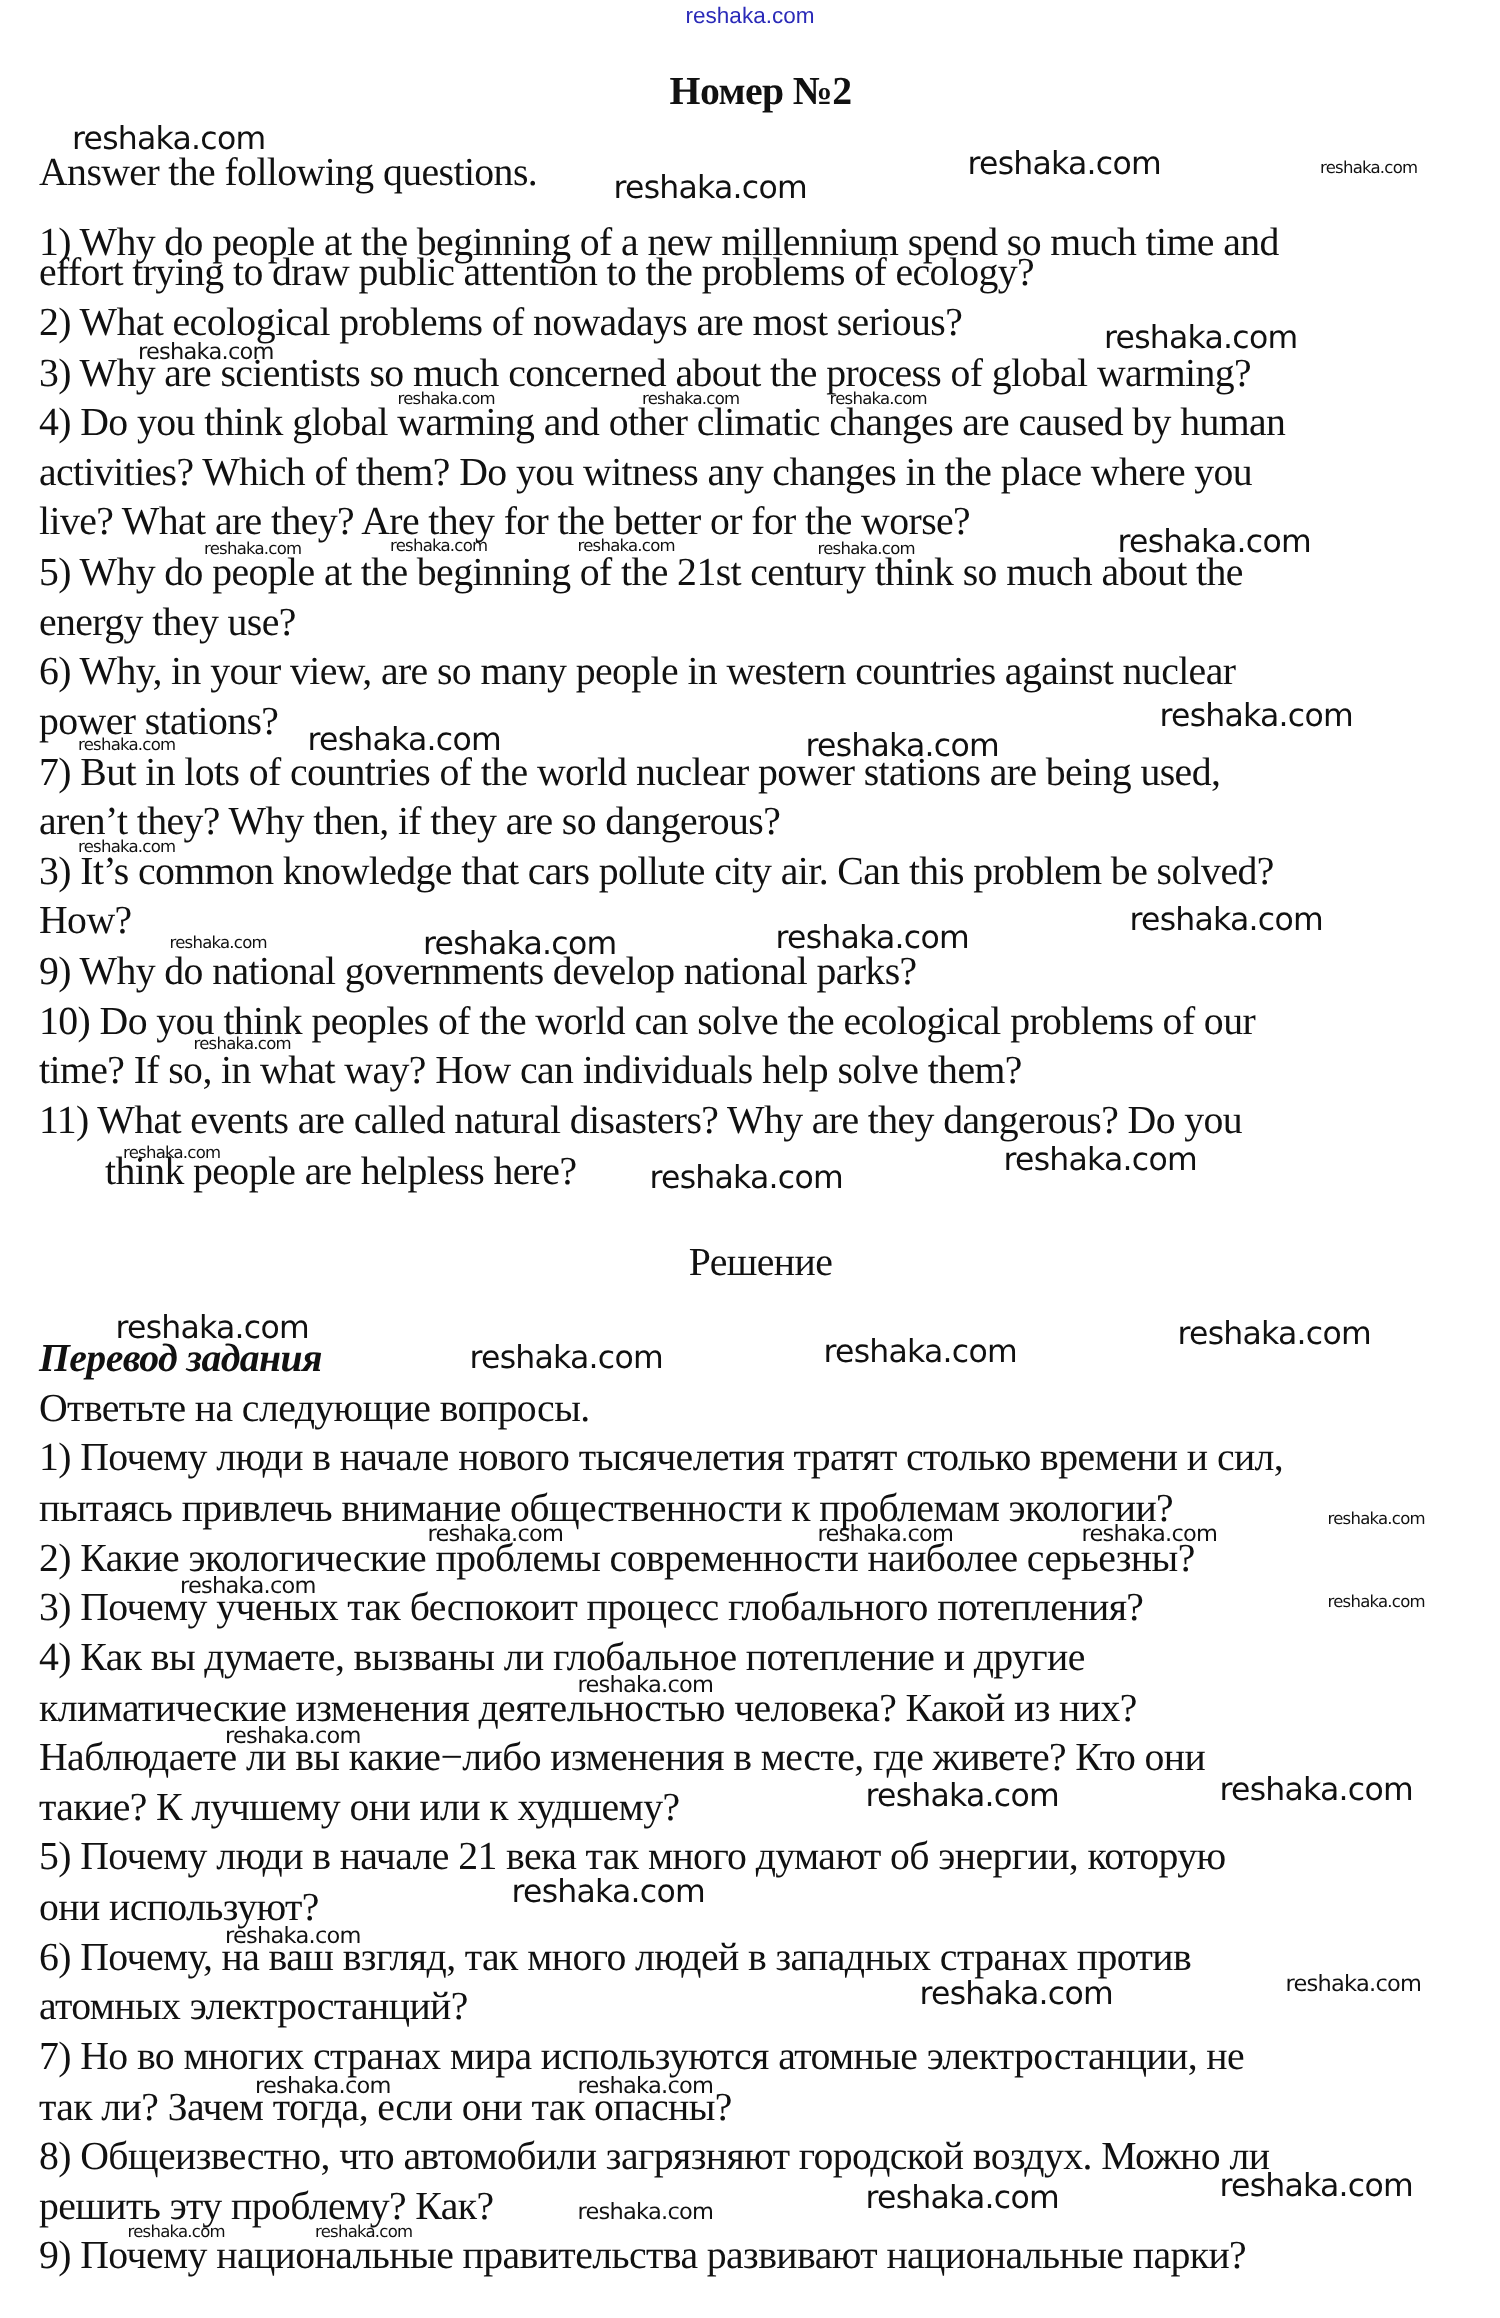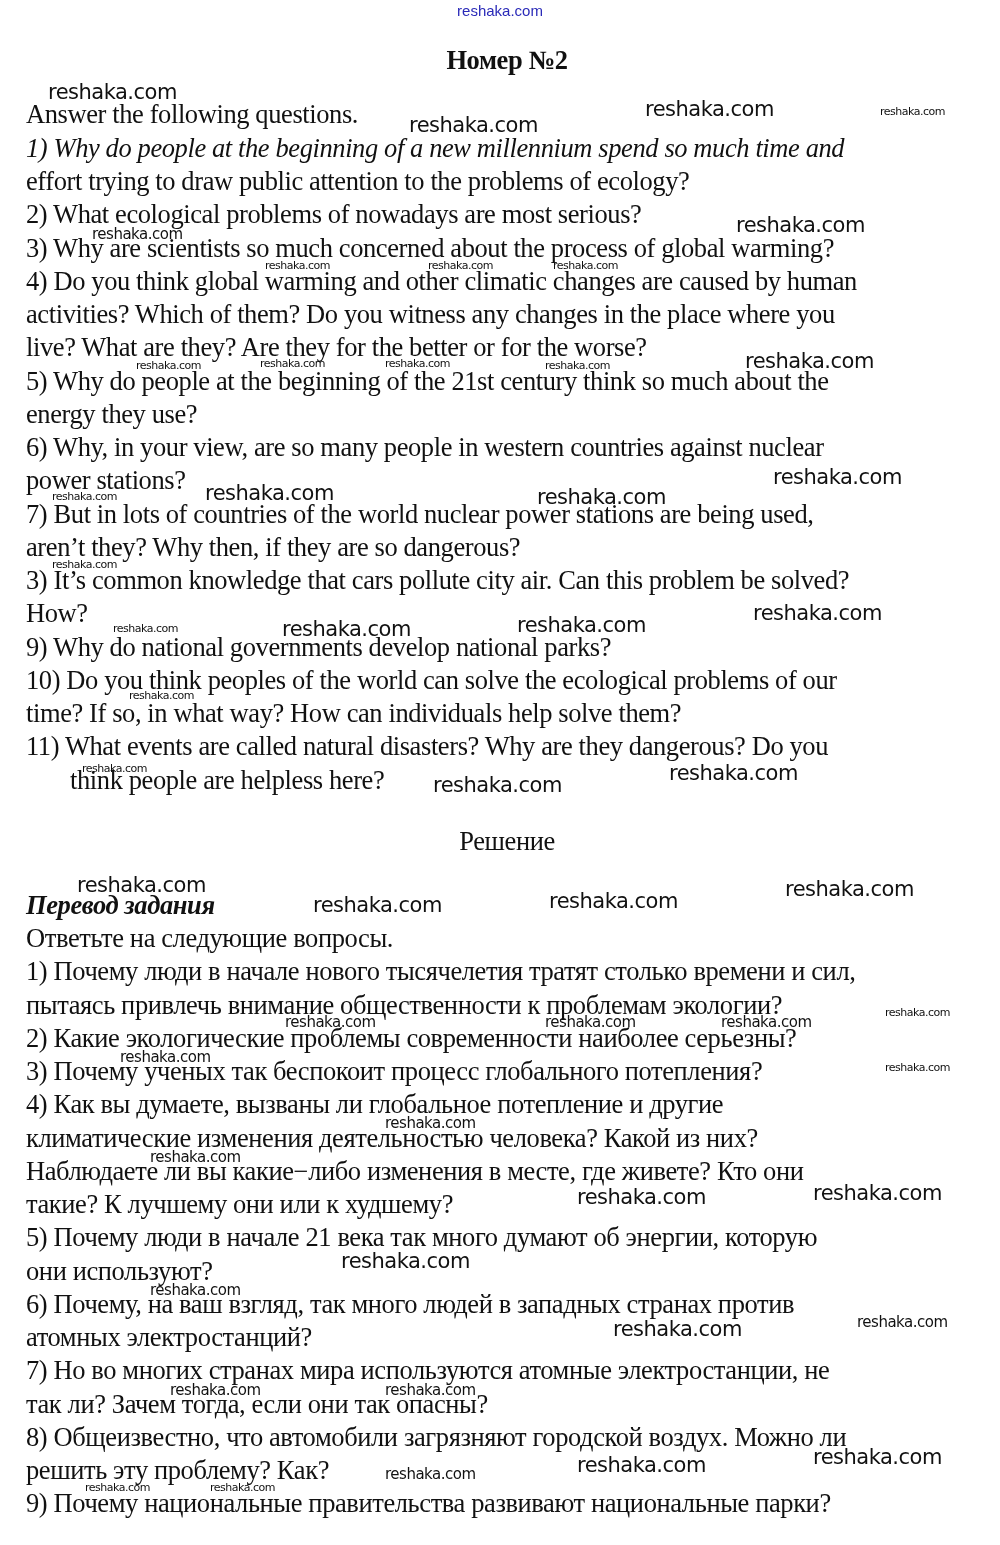--- a/index.html
+++ b/index.html
@@ -28,21 +28,21 @@
 </head>
 <body>
 
 <a class="top-link">reshaka.com</a>
 
 <div class="doc">
   <div class="line center" style="top:45px;font-weight:bold;">Номер №2</div>
   <div class="line" style="top:99px;">Answer the following questions.</div>
 
   <div>
-    <div class="line" style="top:133px;font-style:italic;">1) Why do people at the beginning of a new millennium spend so much time and</div>
+    <div class="line" style="top:146px;">1) Why do people at the beginning of a new millennium spend so much time and</div>
     <div class="line" style="top:166px;text-align:right;">effort trying to draw public attention to the problems of ecology?</div>
     <div class="line" style="top:199px;">2) What ecological problems of nowadays are most serious?</div>
     <div class="line" style="top:233px;">3) Why are scientists so much concerned about the process of global warming?</div>
     <div class="line" style="top:266px;">4) Do you think global warming and other climatic changes are caused by human</div>
     <div class="line" style="top:299px;">activities? Which of them? Do you witness any changes in the place where you</div>
     <div class="line" style="top:332px;">live? What are they? Are they for the better or for the worse?</div>
     <div class="line" style="top:366px;">5) Why do people at the beginning of the 21st century think so much about the</div>
     <div class="line" style="top:399px;">energy they use?</div>
     <div class="line" style="top:432px;">6) Why, in your view, are so many people in western countries against nuclear</div>
     <div class="line" style="top:465px;">power stations?</div>

